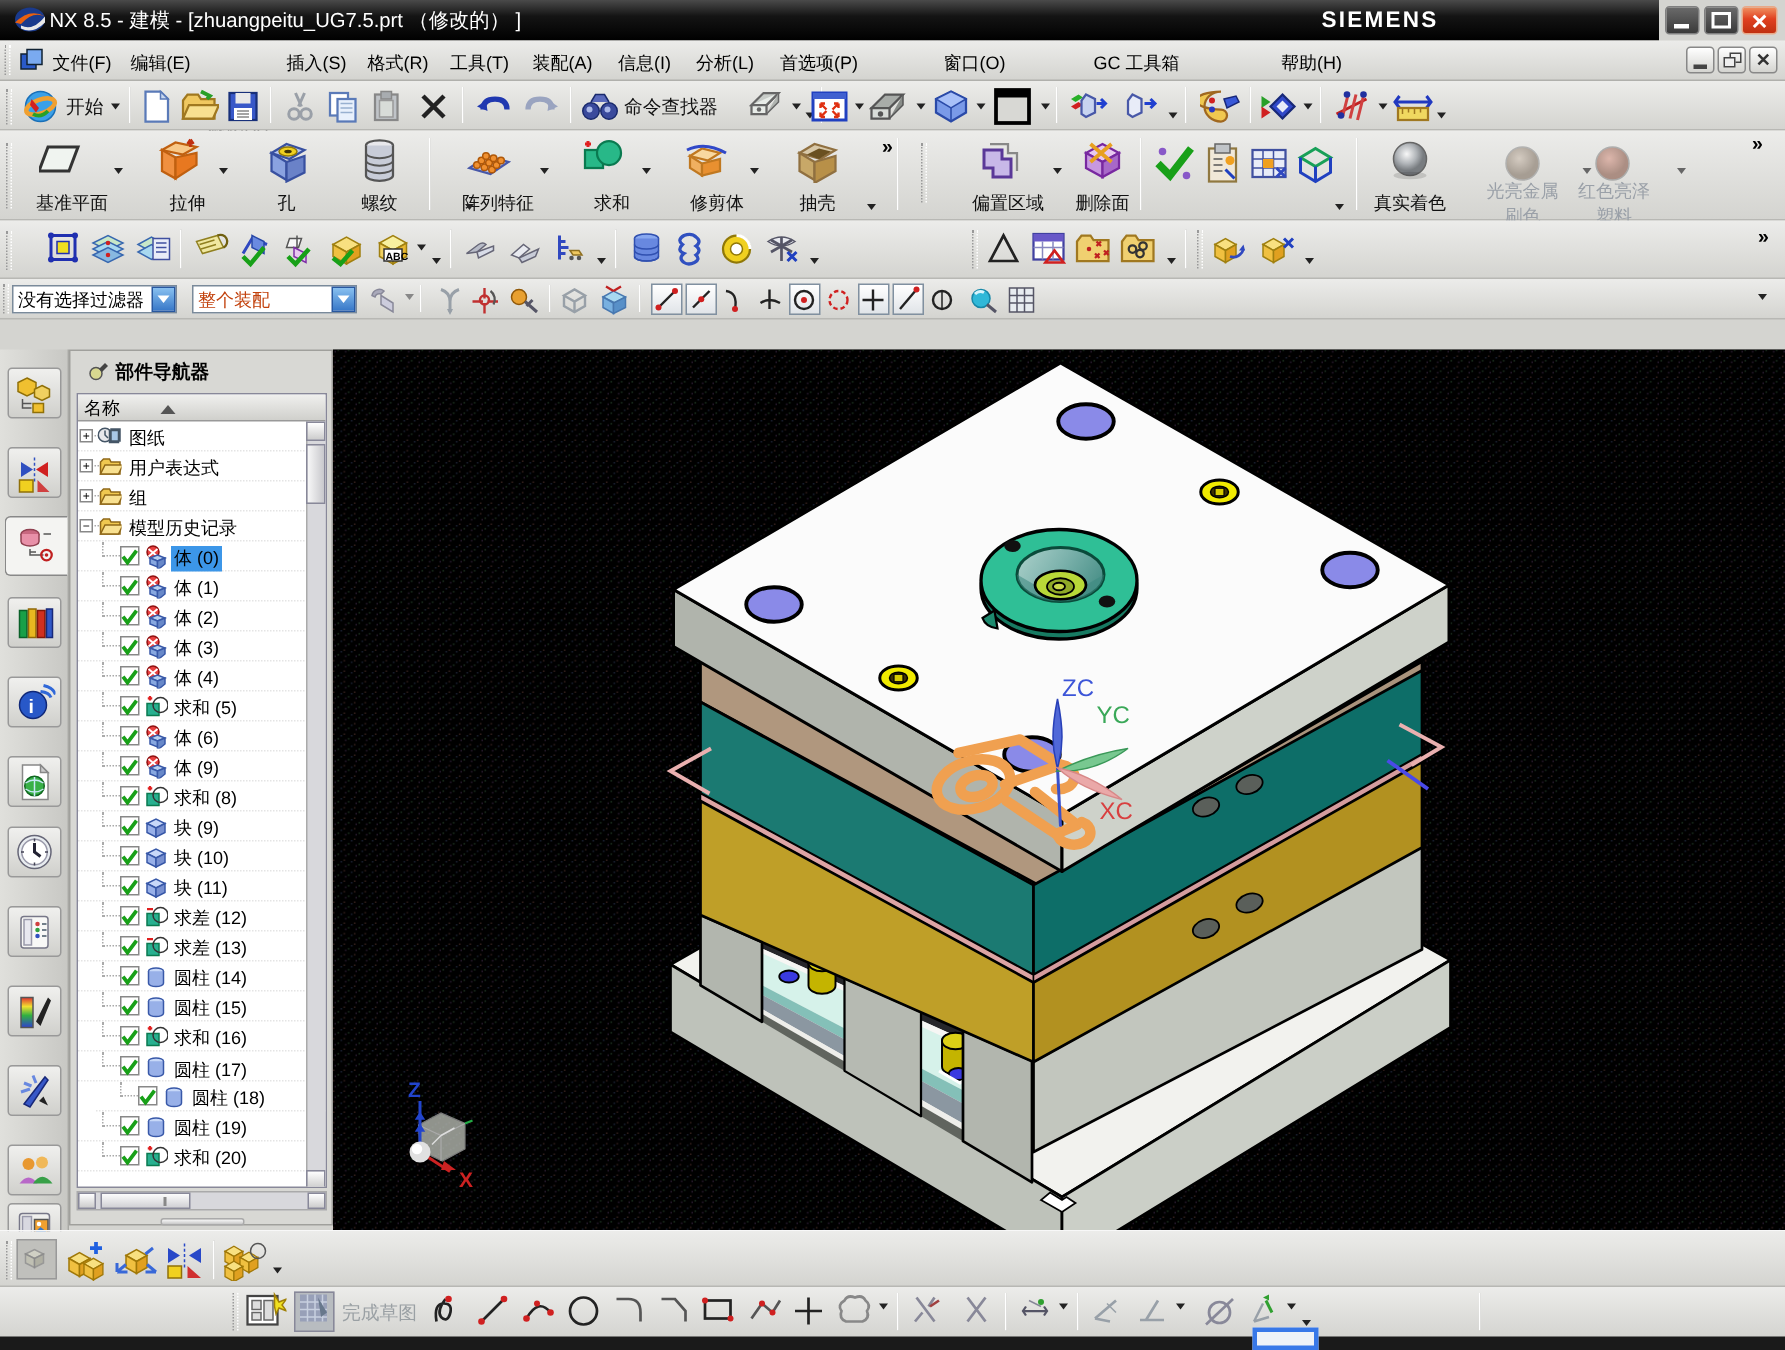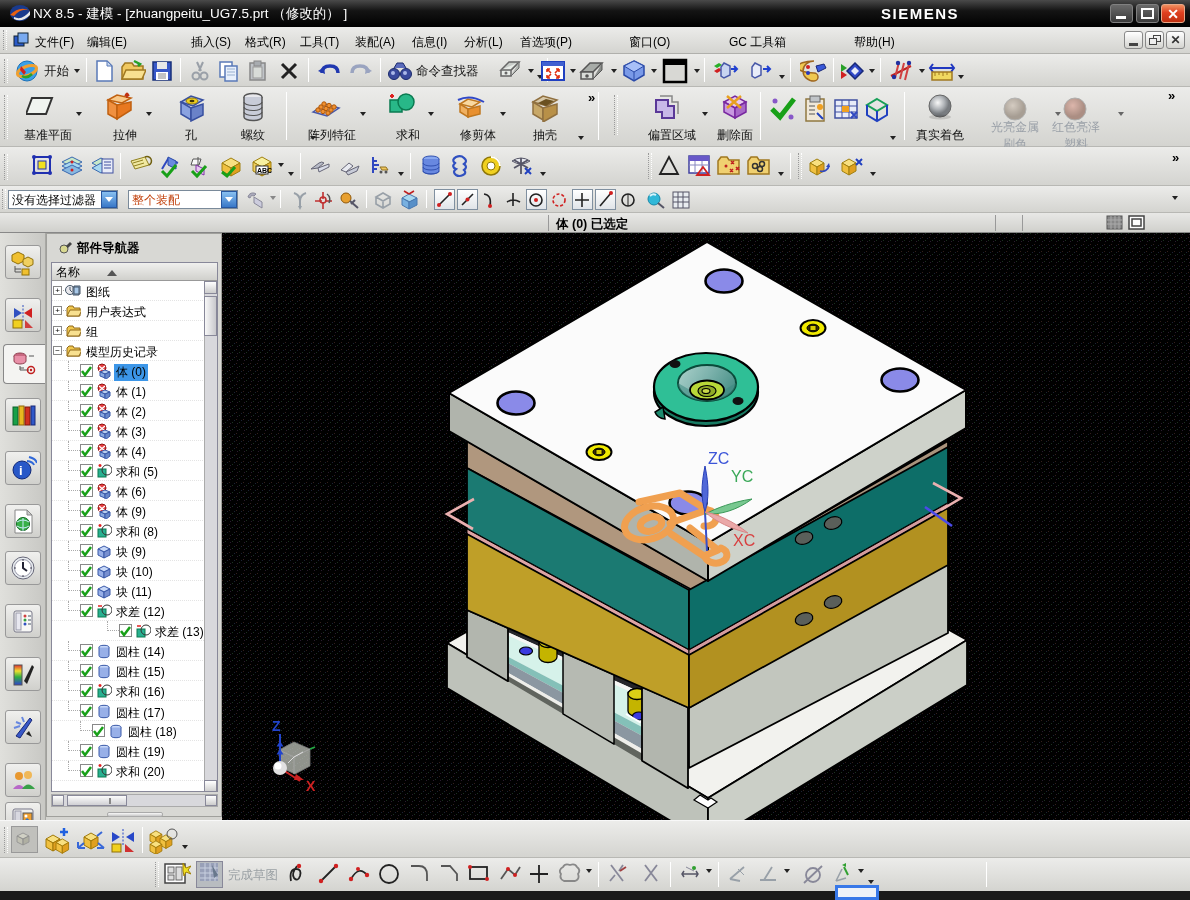--- a/index.html
+++ b/index.html
@@ -6,21 +6,21 @@
 .abs{position:absolute;}
 .tb{background:linear-gradient(#ececea,#d4d4d0);}
 .grip{position:absolute;width:4px;border-left:1px dotted #999;border-right:1px dotted #fff;}
 .sep{position:absolute;width:1px;background:#a0a09c;border-right:1px solid #fff;}
 .caret{position:absolute;width:0;height:0;border-left:3.5px solid transparent;border-right:3.5px solid transparent;border-top:4px solid #222;}
 .cbtn{position:absolute;font-size:12px;color:#111;text-align:center;}
 .menu-item{position:absolute;font-size:12px;color:#000;}
 .trow{position:absolute;left:0;width:163px;height:20px;font-size:12px;color:#000;border-bottom:1px dotted #e4e4e4;}
 </style></head><body>
 <div id="app">
-<div class="abs" style="left:0;top:0;width:1190px;height:27px;background:linear-gradient(#4a4a4a,#141414 40%,#000);">
+<div class="abs" style="left:0;top:0;width:1106px;height:27px;background:linear-gradient(#4a4a4a,#141414 40%,#000);">
 <svg class="abs" style="left:8px;top:3px" width="26" height="21">
         <ellipse cx="12" cy="10" rx="10" ry="8" fill="#1a3a8c"></ellipse>
         <path d="M2 12 Q 12 2 22 8 Q 14 4 6 13 Z" fill="#e86010"></path>
         <path d="M6 14 Q 14 18 22 8 L 22 12 Q 14 20 6 16 Z" fill="#e8e8e8"></path>
       </svg>
 <span class="abs" style="left:33px;top:5px;color:#fff;font-size:13.5px;">NX 8.5 - 建模 - [zhuangpeitu_UG7.5.prt （修改的） ]</span>
 <span class="abs" style="left:881px;top:5px;color:#fff;font-size:15px;font-weight:bold;letter-spacing:1.5px;">SIEMENS</span>
 <span class="abs" style="left:1110px;top:4px;width:23px;height:19px;background:linear-gradient(#6a6a6a,#3a3a3a);border:1px solid #808080;border-radius:3px;">
         <span class="abs" style="left:5px;top:11px;width:10px;height:3px;background:#fff;"></span>
       </span>
@@ -558,34 +558,20 @@
         <circle cx="9" cy="10" r="6" fill="#30b8d8" stroke="#1888a8"></circle>
         <path d="M5 7 a5 5 0 0 1 6 -1" stroke="#d8f4fc" stroke-width="2" fill="none"></path>
         <path d="M13 14 l6 5" stroke="#556" stroke-width="2"></path>
       </svg>
       <svg class="abs" style="left:670px;top:3px" width="22" height="22">
         <rect x="3" y="3" width="16" height="16" fill="#e8ecf0" stroke="#556"></rect>
         <path d="M3 8 h16 M3 13 h16 M8 3 v16 M13 3 v16" stroke="#556"></path>
       </svg>
       <span class="caret" style="left:1172px;top:10px;"></span>
     </div>
-    <div class="abs" style="left:0;top:213px;width:1190px;height:20px;background:linear-gradient(#e8e8e6,#d0d0cc);border-bottom:1px solid #888;">
-      <span class="abs" style="left:548px;top:2px;width:1px;height:16px;background:#999;"></span>
-      <span class="abs" style="left:556px;top:3px;font-size:12.5px;font-weight:bold;color:#000;">体 (0)  已选定</span>
-      <span class="abs" style="left:995px;top:2px;width:1px;height:16px;background:#999;"></span>
-      <span class="abs" style="left:1022px;top:2px;width:1px;height:16px;background:#999;"></span>
-      <svg class="abs" style="left:1106px;top:2px" width="18" height="16">
-        <rect x="1" y="1" width="15" height="13" fill="#888" stroke="#555"></rect>
-        <path d="M1 5 h15 M1 9 h15 M5 1 v13 M9 1 v13 M13 1 v13" stroke="#aaa"></path>
-      </svg>
-      <svg class="abs" style="left:1128px;top:2px" width="18" height="16">
-        <rect x="1" y="1" width="15" height="13" fill="#fff" stroke="#444" stroke-width="1.5"></rect>
-        <rect x="4" y="4" width="9" height="7" fill="none" stroke="#444" stroke-width="1.5"></rect>
-      </svg>
-    </div>
     <div class="abs" style="left:0;top:233px;width:46px;height:587px;background:linear-gradient(90deg,#e0e0dc,#c8c8c4);border-right:1px solid #a8a8a4;">
       <span class="abs" style="left:5px;top:12px;width:36px;height:34px;background:linear-gradient(#f0f0ee,#d0d0cc);border:1px solid #999;border-radius:3px;"></span>
       <svg class="abs" style="left:10px;top:16px" width="27" height="27">
         <path d="M8 3 l6 3 v6 l-6 3 l-6 -3 v-6z" fill="#f0c030" stroke="#907008"></path>
         <path d="M18 8 l5 2.5 v5 l-5 2.5 l-5 -2.5 v-5z" fill="#f0d060" stroke="#907008"></path>
         <path d="M5 17 v6 h6 m-6 -3 h6" stroke="#555" fill="none"></path>
         <rect x="12" y="20" width="7" height="6" fill="#f0c030" stroke="#907008"></rect>
       </svg>
       <span class="abs" style="left:5px;top:65px;width:36px;height:34px;background:linear-gradient(#f0f0ee,#d0d0cc);border:1px solid #999;border-radius:3px;"></span>
       <svg class="abs" style="left:10px;top:69px" width="27" height="27">
@@ -896,21 +882,21 @@
           <svg class="abs" style="left:28px;top:3px" width="13" height="13">
             <path d="M2 7 l3 4 l6 -8" stroke="#18a018" stroke-width="2.5" fill="none"></path>
           </svg>
           <svg class="abs" style="left:44px;top:2px" width="16" height="16">
             <rect x="2" y="6" width="8" height="8" fill="#28b090" stroke="#0a7a50"></rect>
             <circle cx="11" cy="7" r="5" fill="none" stroke="#333"></circle>
             <path d="M2 3 h4" stroke="#e02020" stroke-width="1.5"></path>
           </svg>
           <span class="abs" style="left:62px;top:3px;padding:0 2px;">求差 (12)</span>
         </div>
-        <div class="trow" style="top:358px;margin-left:39px;">
+        <div class="trow" style="top:358px;">
           <span class="abs" style="left:16px;top:0px;width:12px;height:10px;border-bottom:1px dotted #aaa;border-left:1px dotted #aaa;"></span>
           <span class="abs" style="left:28px;top:3px;width:13px;height:13px;background:#fff;border:1px solid #888;"></span>
           <svg class="abs" style="left:28px;top:3px" width="13" height="13">
             <path d="M2 7 l3 4 l6 -8" stroke="#18a018" stroke-width="2.5" fill="none"></path>
           </svg>
           <svg class="abs" style="left:44px;top:2px" width="16" height="16">
             <rect x="2" y="6" width="8" height="8" fill="#28b090" stroke="#0a7a50"></rect>
             <circle cx="11" cy="7" r="5" fill="none" stroke="#333"></circle>
             <path d="M2 3 h4" stroke="#e02020" stroke-width="1.5"></path>
           </svg>

